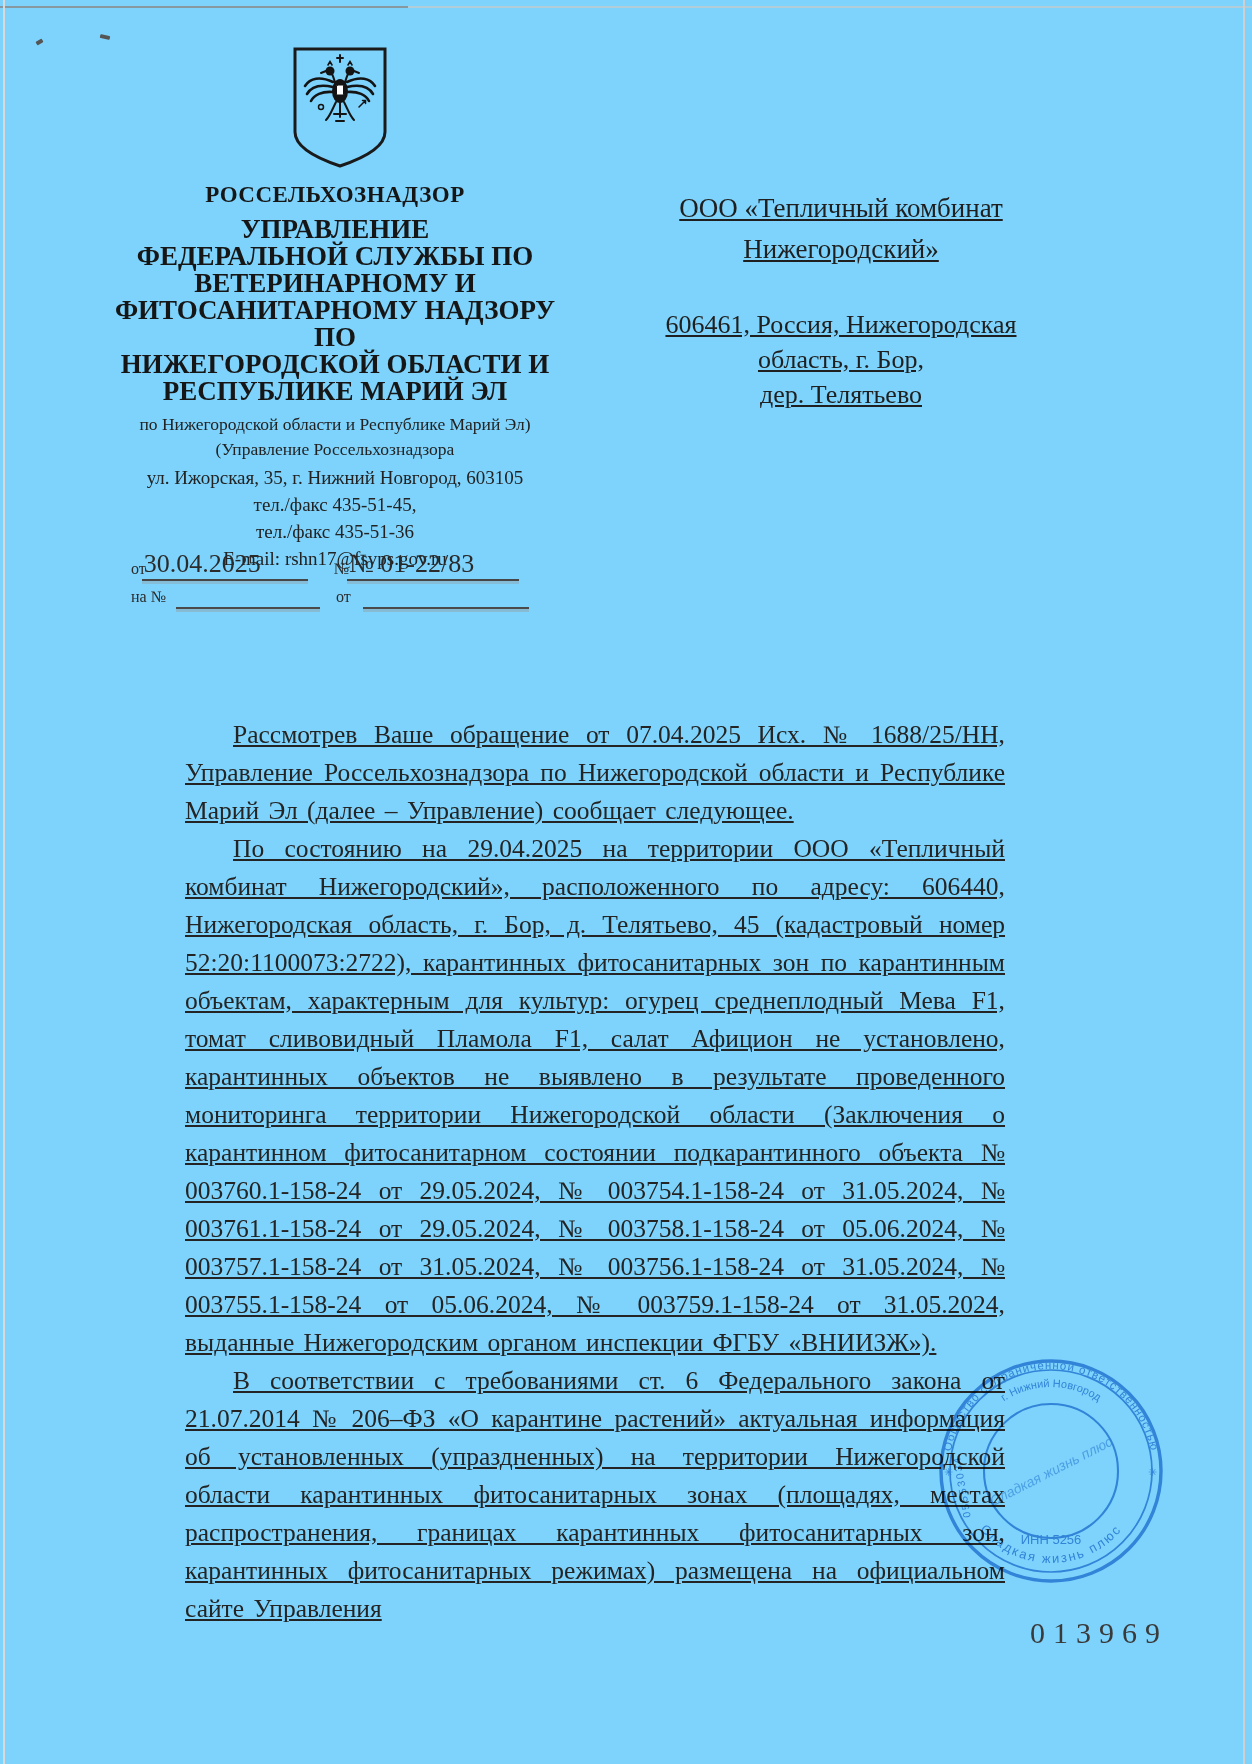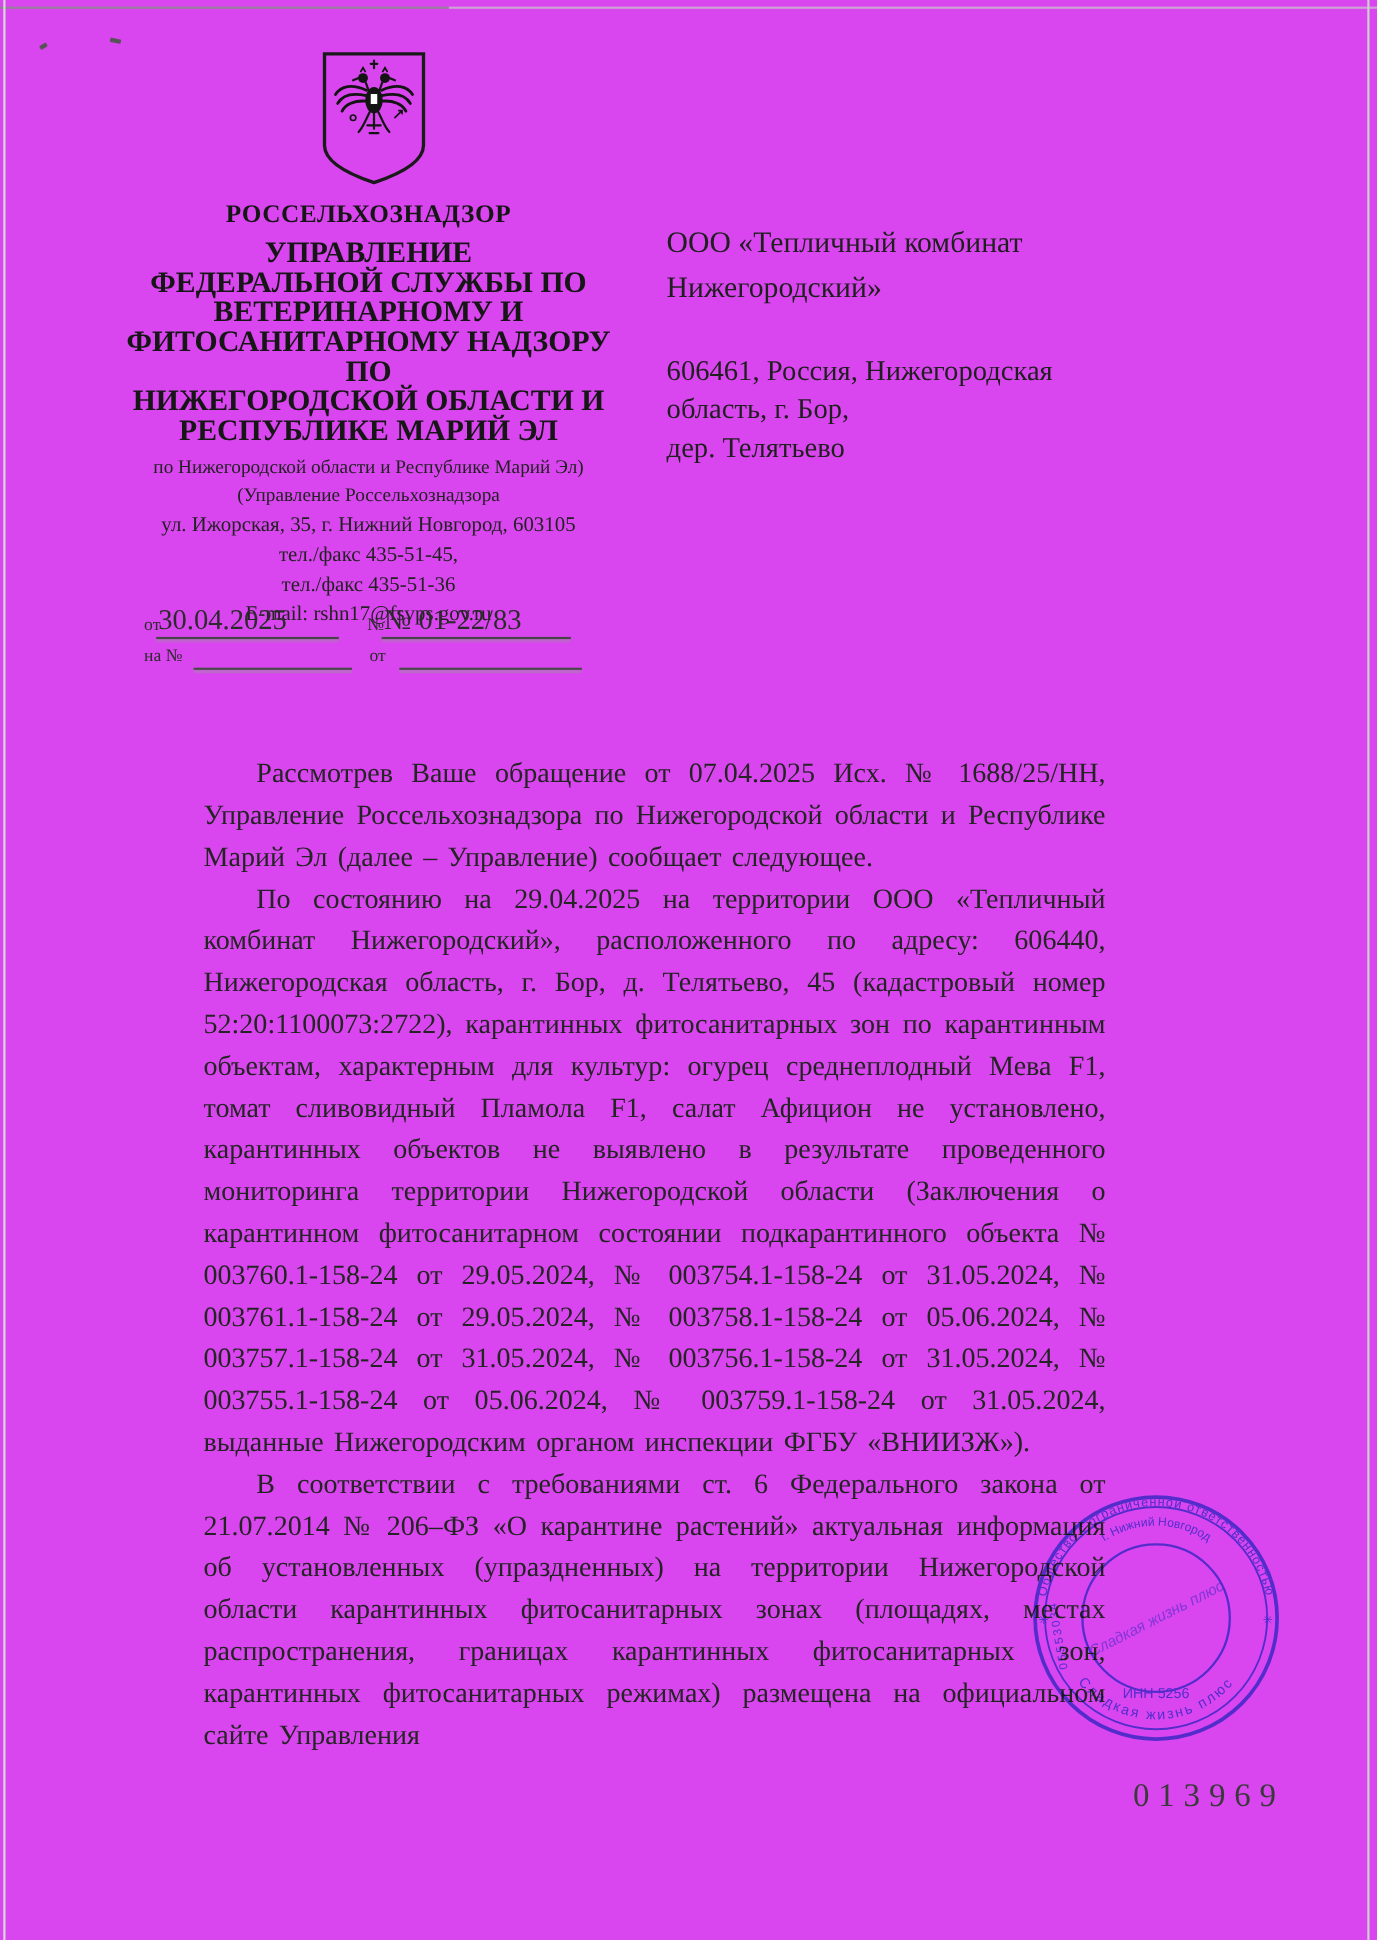--- a/index.html
+++ b/index.html
@@ -1,20 +1,20 @@
 <!DOCTYPE html>
 <html><head>
 <meta charset="utf-8">
 <style>
   html,body{margin:0;padding:0;background:#e9e9e9;}
   .page{
     position:relative;
     width:1252px;height:1764px;
     margin:0 auto;
-    background:#d946ef;
+    background:#7dd3fc;
     overflow:hidden;
     font-family:"Liberation Serif", serif;
     color:#262626;
   }
   
   .scan-top-line{position:absolute;top:6px;left:0;width:408px;height:2px;background:#8a8a8a;opacity:.8;}
   .scan-top-line2{position:absolute;top:6px;left:408px;width:844px;height:2px;background:#c9c9c9;opacity:.7;}
   .scan-left-line{position:absolute;top:0;left:3px;width:2px;height:100%;background:#d9d9d9;}
   .scan-right-line{position:absolute;top:0;left:1243px;width:2px;height:100%;background:#cfcfcf;}
   .speck{position:absolute;background:#555;border-radius:1px;}
@@ -37,26 +37,26 @@
   .ref-val.v1{margin-left:-4px;min-width:160px;}
   .ref-val.v2{margin-left:-2px;min-width:166px;}
   .ref-gap{width:26px;}
   .ref-row2{margin-top:7px;}
   .ref-ul{display:inline-block;border-bottom:2px solid #4a4a4a;box-shadow:0 3px 0 rgba(150,150,150,.4);height:14px;}
   .ref-ul.u1{width:144px;margin-left:10px;}
   .ref-ul.u2{width:166px;margin-left:12px;}
   .ref-lbl.l2{margin-left:16px;}
 
   
-  .recipient{position:absolute;left:606px;top:200px;width:470px;color:#1f1f1f;}
+  .recipient{position:absolute;left:606px;top:188px;width:470px;text-align:center;color:#1f1f1f;text-decoration:underline;}
   .recipient-name{font-size:27px;line-height:41px;}
   .recipient-addr{margin-top:37px;font-size:26px;line-height:35px;}
 
   
-  .body-text{position:absolute;left:185px;top:684px;width:820px;font-size:25.5px;line-height:38px;text-align:justify;color:#242424;}
+  .body-text{position:absolute;left:185px;top:716px;width:820px;font-size:25.5px;line-height:38px;text-align:justify;color:#242424;text-decoration:underline;}
   .body-text p{margin:0;text-indent:48px;word-spacing:3px;}
 
   
   .page-number{position:absolute;left:1030px;top:1616px;font-size:30px;letter-spacing:8px;color:#3a3a3a;}
 
   
   .stamp{position:absolute;left:928px;top:1348px;width:246px;height:246px;mix-blend-mode:multiply;opacity:.86;}
 </style>
 </head>
 <body>

